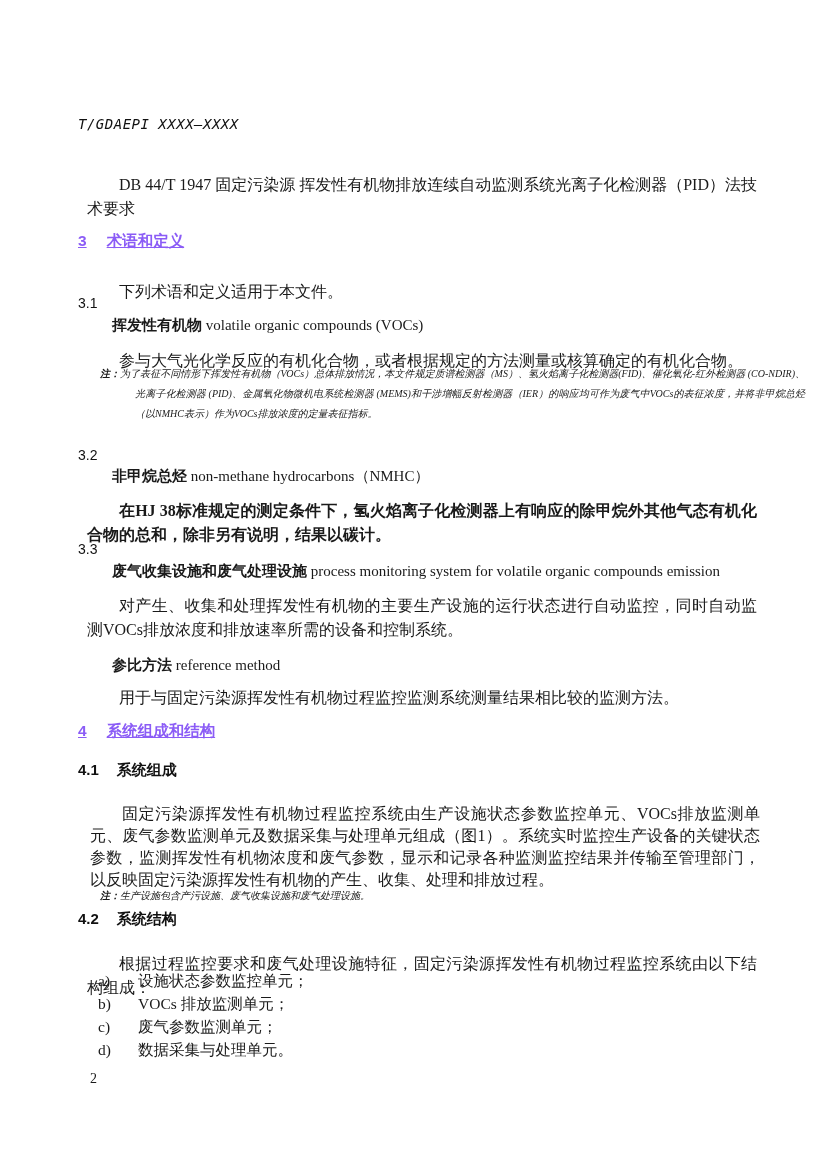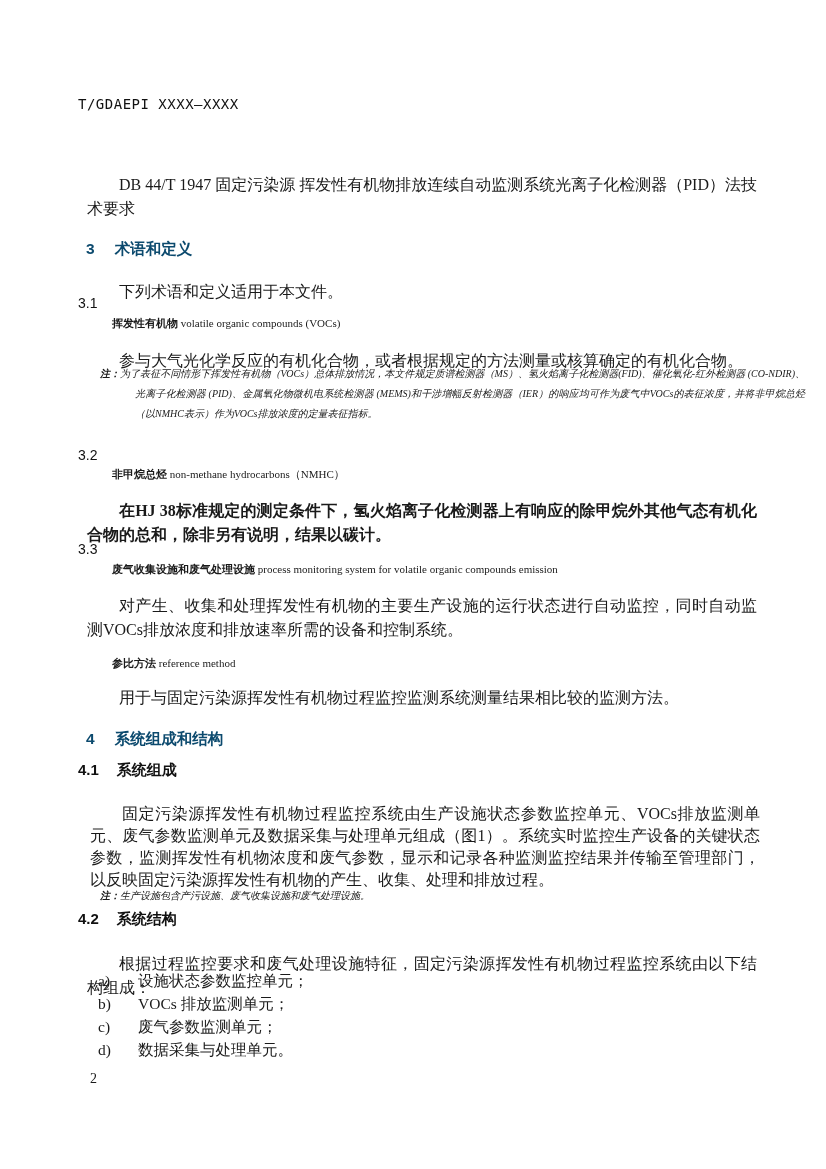--- a/index.html
+++ b/index.html
@@ -31,41 +31,42 @@
     font-size: 16px;
     line-height: 24px;
     text-align: justify;
     margin: 9px;
   }
   .indent2 { text-indent: 2em; }
   .h1 {
     font-family: "Liberation Sans", "DejaVu Sans", sans-serif;
     font-weight: bold;
     font-size: 15.5px;
-    margin: 8px;
-    color: #0c4a6e;
+    margin: 0;
+    color: #8b5cf6;
+    text-decoration: underline;
   }
   .h1 .num { margin-right: 20px; }
   .h2 {
     font-family: "Liberation Sans", "DejaVu Sans", sans-serif;
     font-weight: bold;
     font-size: 15px;
     margin: 0;
     color: #111;
   }
   .h2 .num { margin-right: 18px; }
   .clause-num {
     font-family: "Liberation Sans", "DejaVu Sans", sans-serif;
     font-size: 14px;
     font-weight: normal;
     color: #111;
   }
   .term-line {
     padding-left: 34px;
-    font-size: 11px;
+    font-size: 15px;
     margin: 0;
     white-space: nowrap;
   }
   .term-zh {
     font-family: "Liberation Sans", "DejaVu Sans", sans-serif;
     font-weight: bold;
   }
   .term-en {
     font-family: "Liberation Serif", "DejaVu Serif", serif;
     font-weight: normal;
@@ -111,21 +112,21 @@
     left: 90px;
     top: 1071px;
     font-size: 14px;
   }
 </style>
 </head>
 <body>
 
 <div class="page">
 
-  <div class="col doc-header" style="top:96px;">T/GDAEPI XXXX—XXXX</div>
+  <div class="col doc-header" style="top:116px;font-style:italic;">T/GDAEPI XXXX—XXXX</div>
 
   <p class="col body-text indent2" style="top:164px;">DB 44/T 1947 固定污染源 挥发性有机物排放连续自动监测系统光离子化检测器（PID）法技术要求</p>
 
   <h2 class="col h1" style="top:231px;">
     <span class="num">3</span><span>术语和定义</span>
   </h2>
 
   <p class="col body-text indent2" style="top:271px;">下列术语和定义适用于本文件。</p>
 
   <div class="col clause-num" style="top:295px;">3.1</div>

